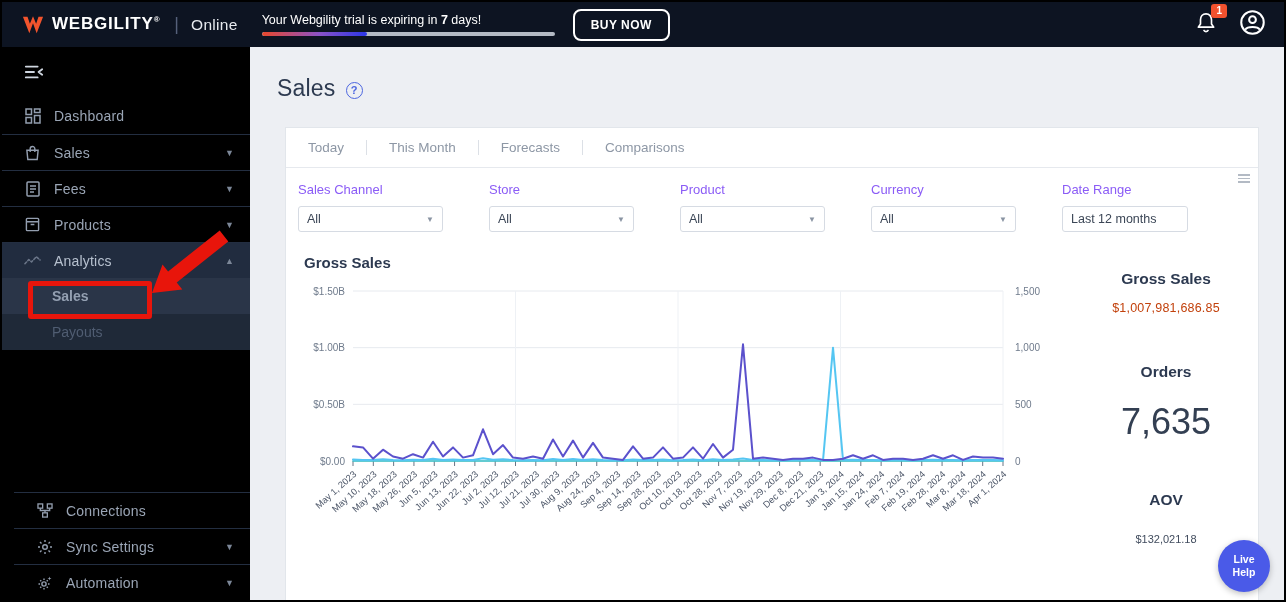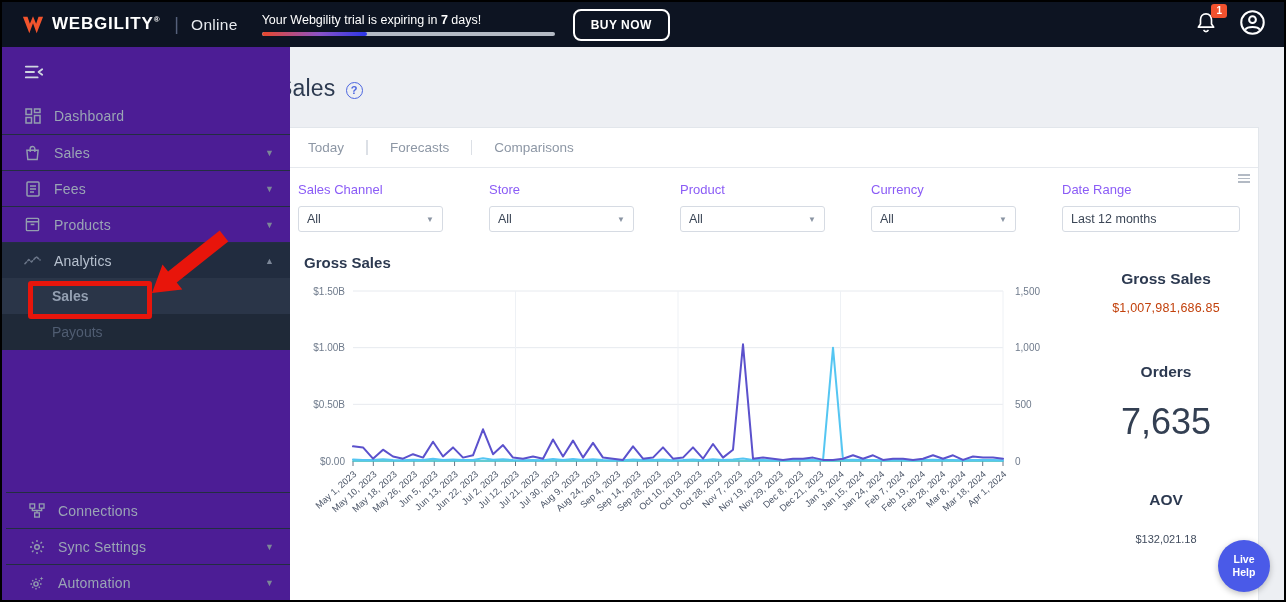--- a/index.html
+++ b/index.html
@@ -19,32 +19,32 @@
   .trial-text b { font-weight:bold; }
   .trial-track { margin-top:5px; height:4px; width:100%; background:#b4bac4; border-radius:2px; overflow:hidden; }
   .trial-fill { height:100%; background:linear-gradient(90deg,#e8472b 0%,#8a52c8 55%,#2b36e8 100%); border-radius:2px; }
   .buy-now { margin-left:18px; background:transparent; color:#fff; border:2px solid #fff; border-radius:8px; font-size:12px; font-weight:bold; letter-spacing:0.5px; padding:7px 16px; cursor:pointer; font-family:"Liberation Sans",sans-serif; }
   .top-spacer { flex:1; }
   .bell-wrap { position:relative; margin-right:22px; cursor:pointer; }
   .badge { position:absolute; top:-7px; right:-10px; background:#f2522e; color:#fff; font-size:10px; font-weight:bold; border-radius:3px; padding:1.5px 5px; }
   .avatar-wrap { margin-right:18px; cursor:pointer; }
 
   
-  .sidebar { position:absolute; top:45px; left:0; bottom:0; width:288px; background:#4c1d95; z-index:5; }
+  .sidebar { position:absolute; top:45px; left:0; bottom:0; width:248px; background:#000000; z-index:5; }
   .collapse-btn { padding:17px 0 14px 22px; cursor:pointer; }
   .nav-item { display:flex; align-items:center; height:36px; padding:0 16px 0 22px; border-top:1px solid #232e41; cursor:pointer; color:#9aa5b5; font-size:14px; }
   .nav-item.first { border-top:none; }
   .nav-ic { width:17px; display:flex; justify-content:center; margin-right:13px; }
   .nav-label { flex:1; letter-spacing:0.2px; }
   .chev { font-size:9px; color:#7c8798; }
   .nav-item.active-section { background:#212c3f; color:#b7c1cf; }
   .subnav { background:#1f2938; }
   .sub-item { display:flex; align-items:center; height:36px; padding-left:50px; font-size:14px; color:#505d72; cursor:pointer; }
   .sub-item.active { background:#2a3548; color:#94a0b2; font-weight:bold; }
-  .sidebar-bottom { position:absolute; bottom:0; left:4px; right:0; }
+  .sidebar-bottom { position:absolute; bottom:0; left:12px; right:0; }
 
   
   .anno-box { position:absolute; left:26px; top:279px; width:124px; height:38px; border:5px solid #e8150b; border-radius:3px; z-index:8; pointer-events:none; }
   .anno-arrow { position:absolute; left:0; top:0; z-index:8; pointer-events:none; }
 
   
   .main { position:absolute; top:45px; left:248px; right:0; bottom:0; background:#edeff3; overflow:hidden; }
   .page-title-row { display:flex; align-items:center; margin:28px 0 0 27px; }
   .page-title { font-size:23px; color:#2d3a50; letter-spacing:0.2px; }
   .help-ic { width:17px; height:17px; border:1.6px solid #4c66e0; border-radius:50%; color:#4c66e0; font-size:11px; font-weight:bold; display:flex; align-items:center; justify-content:center; margin-left:10px; margin-top:3px; cursor:pointer; }
@@ -56,21 +56,21 @@
   .tab-sep { width:1px; background:#dce0e6; margin:12px 0; }
   .chart-menu { position:absolute; top:44px; right:8px; width:12px; cursor:pointer; }
   .chart-menu i { display:block; height:1.5px; background:#b3bac4; margin:2px 0; }
 
   .filters { display:flex; padding:14px 0 12px 12px; }
   .filter { margin-right:46px; }
   .filter-label { font-size:13px; color:#8b5cf6; margin-bottom:9px; }
   .select { width:145px; height:26px; border:1px solid #d6dbe3; border-radius:3px; display:flex; align-items:center; padding:0 8px; font-size:12.5px; color:#3b4656; cursor:pointer; background:#fff; }
   .select .sel-val { flex:1; }
   .select .caret { font-size:8px; color:#8a94a3; }
-  .daterange { width:178px; }
+  .daterange { width:126px; }
 
   .chart-row { display:flex; padding:10px 0 0 18px; }
   .chart-col { width:770px; }
   .chart-heading { font-size:15px; font-weight:bold; color:#2c3950; margin-bottom:6px; }
   svg text { font-family:"Liberation Sans", sans-serif; }
 
   .stats-col { flex:1; text-align:center; padding-top:16px; }
   .stat-label { font-size:15.5px; font-weight:bold; color:#2c3950; }
   .stat-sub { font-size:12.5px; color:#c2410c; margin-top:13px; letter-spacing:0.2px; }
   .stat-big { font-size:36px; color:#333f52; margin-top:20px; }
@@ -253,20 +253,21 @@
   <div class="main">
     <div class="page-title-row">
       <span class="page-title">Sales</span>
       <span class="help-ic">?</span>
     </div>
 
     <div class="card">
       <div class="tabs">
         <div class="tab">Today</div>
         <div class="tab-sep"></div>
+        <div class="tab">This Month</div>
         <div class="tab-sep"></div>
         <div class="tab">Forecasts</div>
         <div class="tab-sep"></div>
         <div class="tab">Comparisons</div>
       </div>
 
       <div class="chart-menu">
           <i></i>
           <i></i>
           <i></i>

